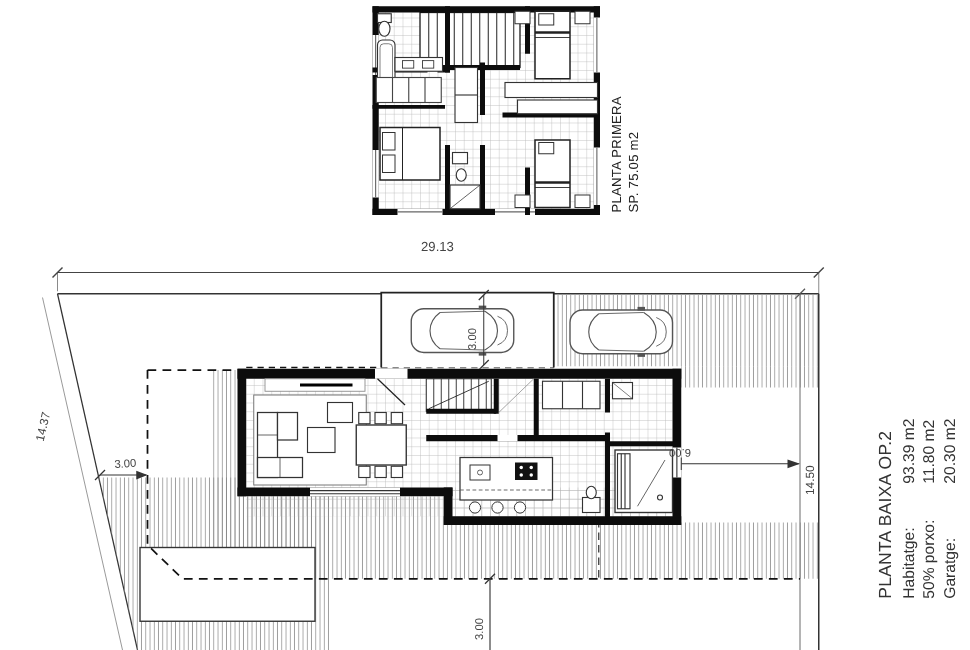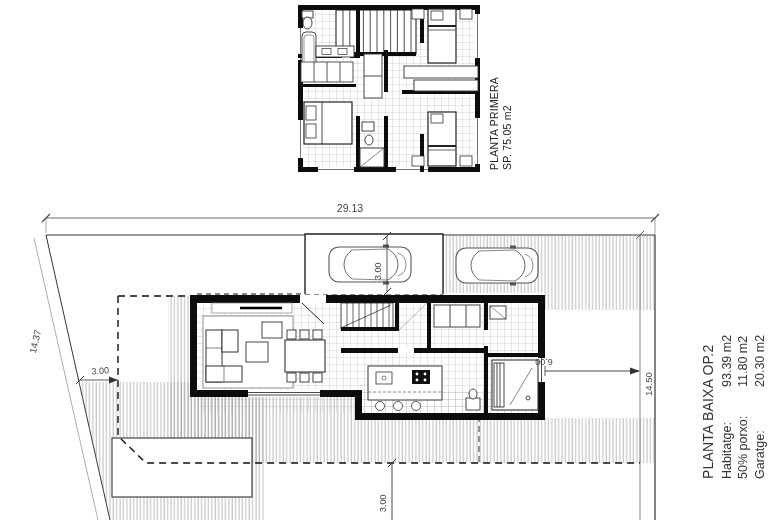--- a/index.html
+++ b/index.html
@@ -307,21 +307,21 @@
       <line x1="76" y1="384" x2="84" y2="376" stroke-width="1"></line>
     </g>
 
     <g stroke="#333" stroke-width="0.9">
       <line x1="392" y1="463" x2="392" y2="520"></line>
       <line x1="388" y1="467" x2="396" y2="459" stroke-width="1"></line>
     </g>
   </g>
 </svg>
 
-<div class="lbl dim ctr" style="left:310px;top:203px;width:80px;font-size:10.5px;">29.13</div>
+<div class="lbl dim ctr" style="left:310px;top:193px;width:80px;font-size:10.5px;">29.13</div>
 
 <div class="lbl dim rot" style="left:28px;top:352px;width:36px;transform:rotate(-77deg);font-size:9.5px;">14.37</div>
 
 <div class="lbl dim rot r90" style="left:644px;top:396px;width:34px;font-size:9.5px;">14.50</div>
 
 <div class="lbl dim rot r90" style="left:374px;top:280px;width:30px;">3.00</div>
 
 <div class="lbl dim ctr rot" style="left:84px;top:368px;width:32px;transform:rotate(-4deg);">3.00</div>
 
 <div class="lbl dim rot r90" style="left:379px;top:512px;width:30px;">3.00</div>

